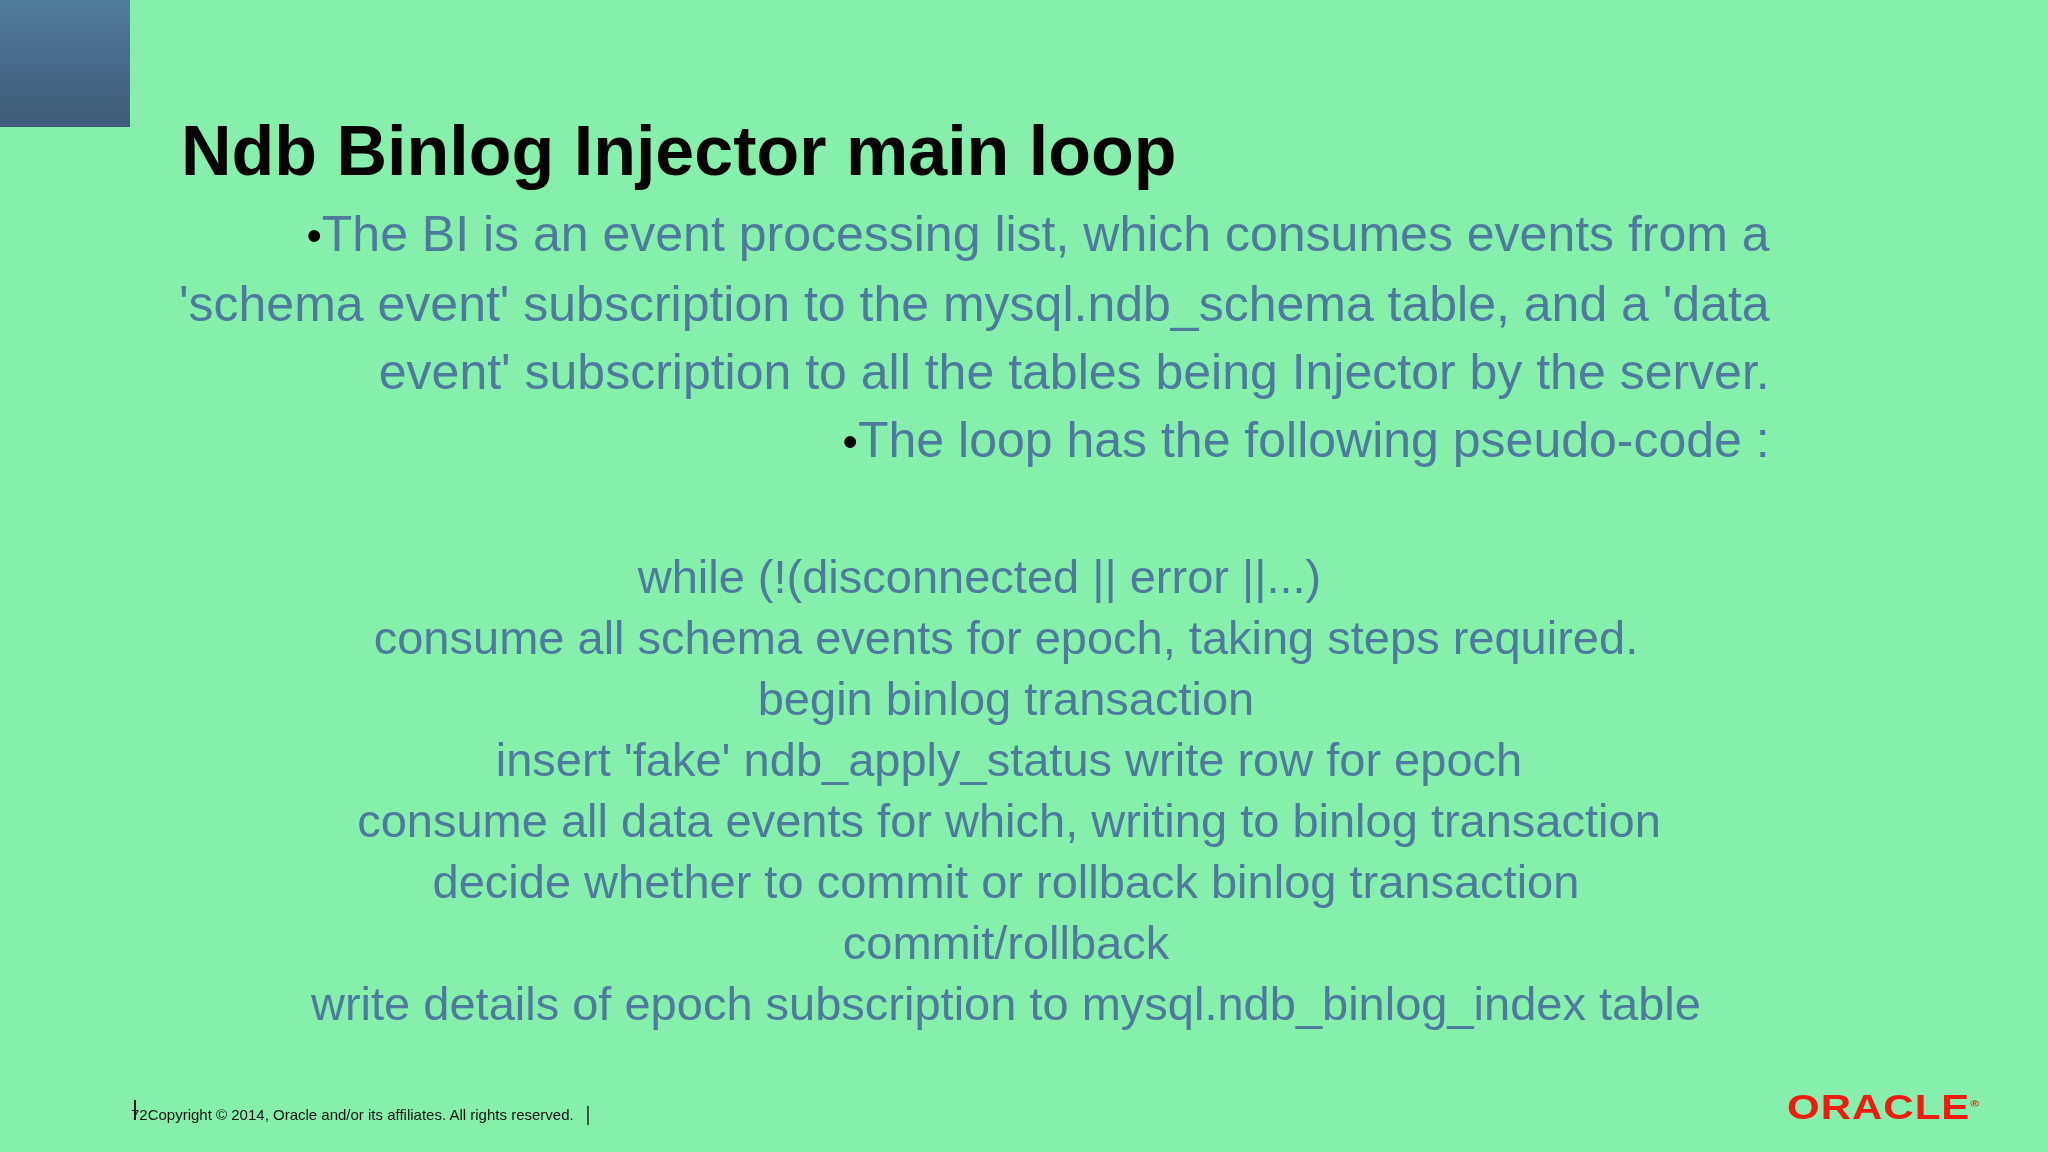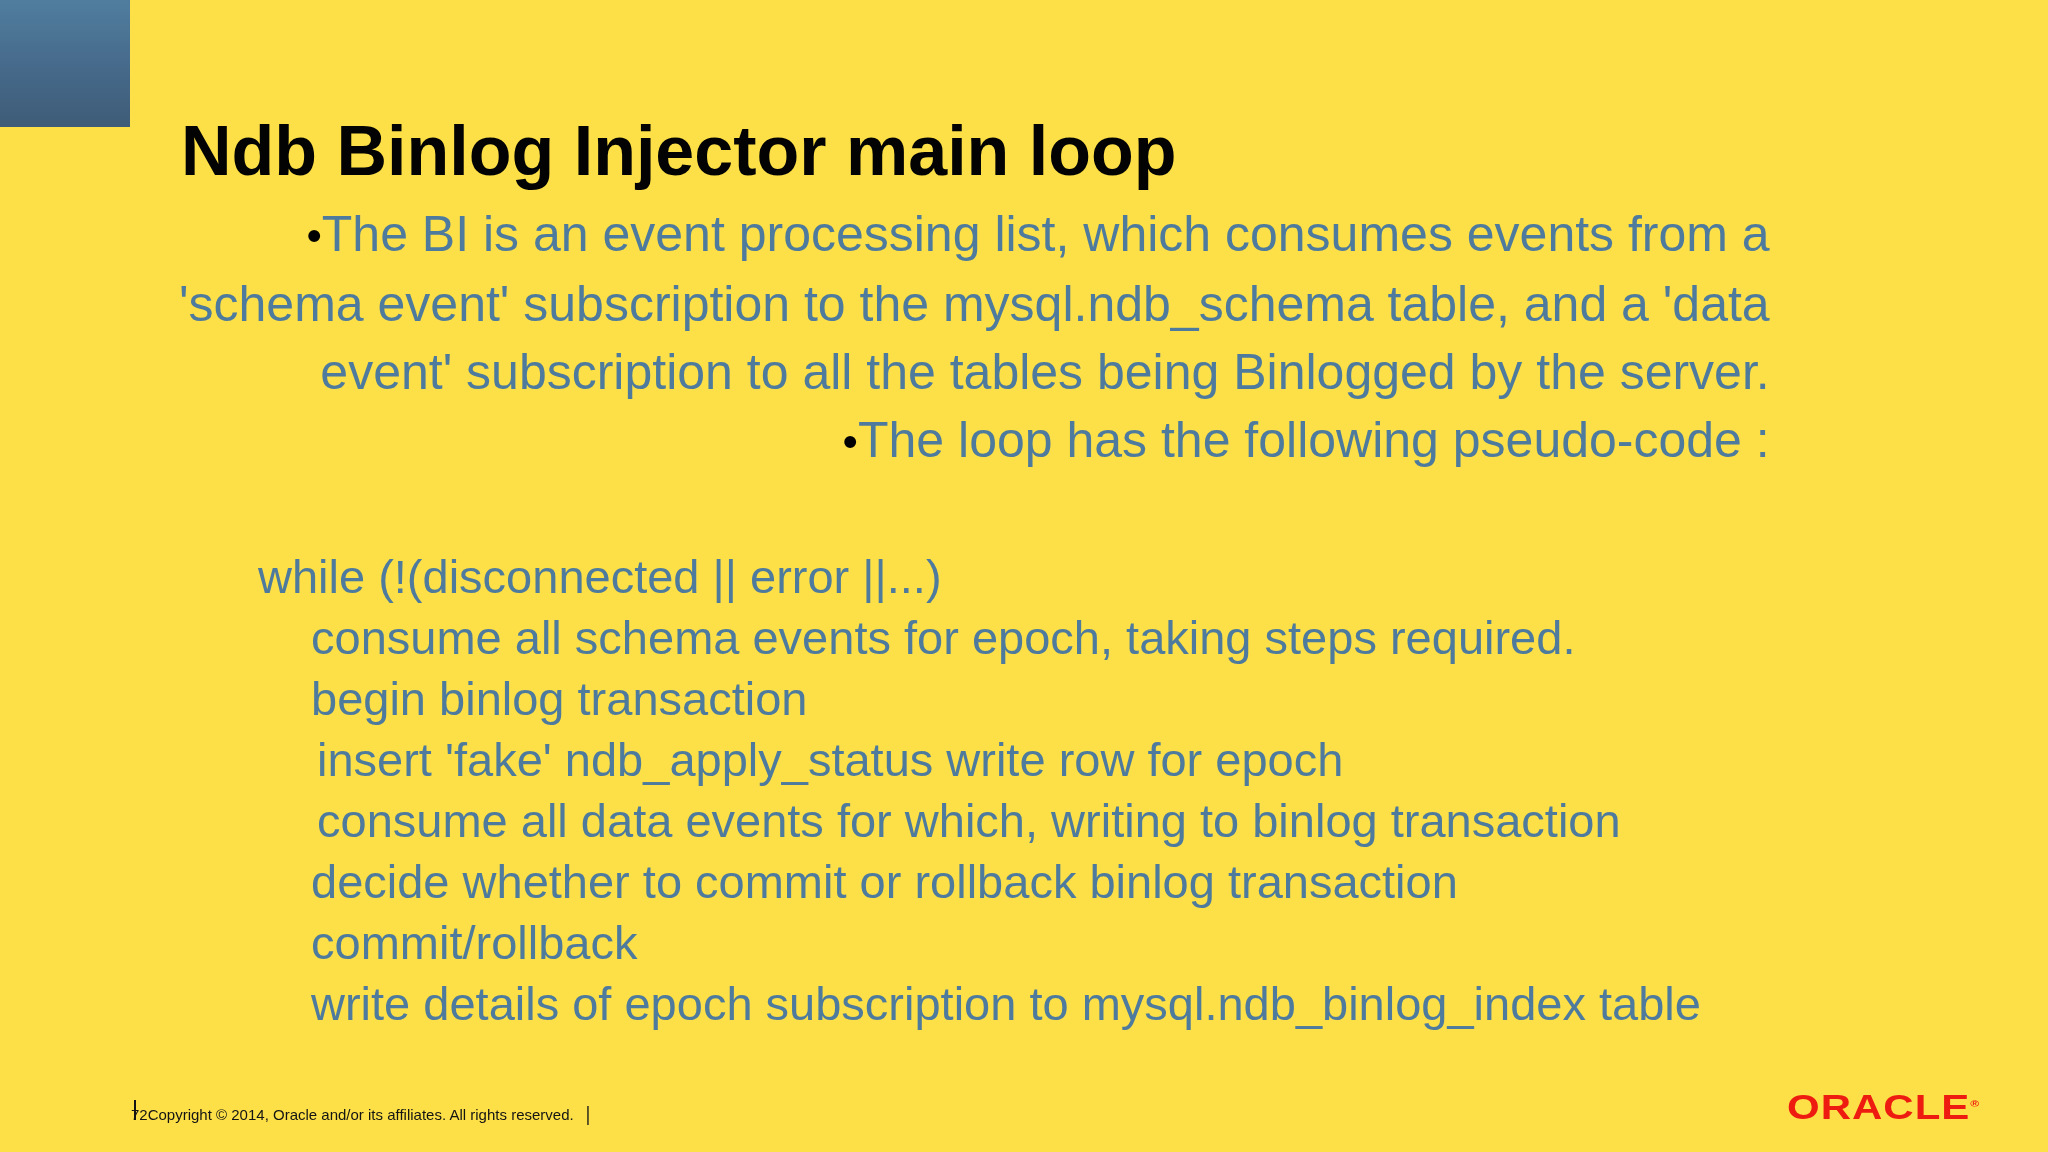--- a/index.html
+++ b/index.html
@@ -5,21 +5,21 @@
   html, body {
     margin: 0;
     padding: 0;
     background: #ffffff;
     font-family: "Liberation Sans", sans-serif;
   }
   .slide {
     position: relative;
     width: 2048px;
     height: 1152px;
-    background: #fde047;
+    background: #86efac;
     overflow: hidden;
   }
   .corner-square {
     position: absolute;
     left: 0;
     top: 0;
     width: 130px;
     height: 127px;
     background: linear-gradient(180deg, #507d9e 0%, #46698a 55%, #3e5c77 100%);
   }
@@ -52,21 +52,21 @@
     vertical-align: baseline;
   }
   .code {
     position: absolute;
     left: 258px;
     top: 546px;
     font-size: 47px;
     line-height: 61px;
     color: #4e7b9d;
   }
-  .code .cline { white-space: nowrap; }
+  .code .cline { white-space: nowrap; text-align: center; }
   .code .ind1 { margin-left: 53px; }
   .code .ind2 { margin-left: 59px; }
   .footer {
     position: absolute;
     left: 131px;
     top: 1105px;
     font-size: 15px;
     color: #141414;
     white-space: nowrap;
   }
@@ -107,21 +107,21 @@
 
 <div class="slide">
 
   <div class="corner-square"></div>
 
   <h1 class="slide-title">Ndb Binlog Injector main loop</h1>
 
   <div class="bullets">
     <div class="line"><span class="blt">•</span><span>The BI is an event processing list, which consumes events from a</span></div>
     <div class="line"><span>'schema event' subscription to the mysql.ndb_schema table, and a 'data</span></div>
-    <div class="line"><span>event' subscription to all the tables being Binlogged by the server.</span></div>
+    <div class="line"><span>event' subscription to all the tables being Injector by the server.</span></div>
     <div class="line"><span class="blt">•</span><span>The loop has the following pseudo-code :</span></div>
   </div>
 
   <div class="code">
     <div class="cline">while (!(disconnected || error ||...)</div>
     <div class="cline ind1">consume all schema events for epoch, taking steps required.</div>
     <div class="cline ind1">begin binlog transaction</div>
     <div class="cline ind2">insert 'fake' ndb_apply_status write row for epoch</div>
     <div class="cline ind2">consume all data events for which, writing to binlog transaction</div>
     <div class="cline ind1">decide whether to commit or rollback binlog transaction</div>

